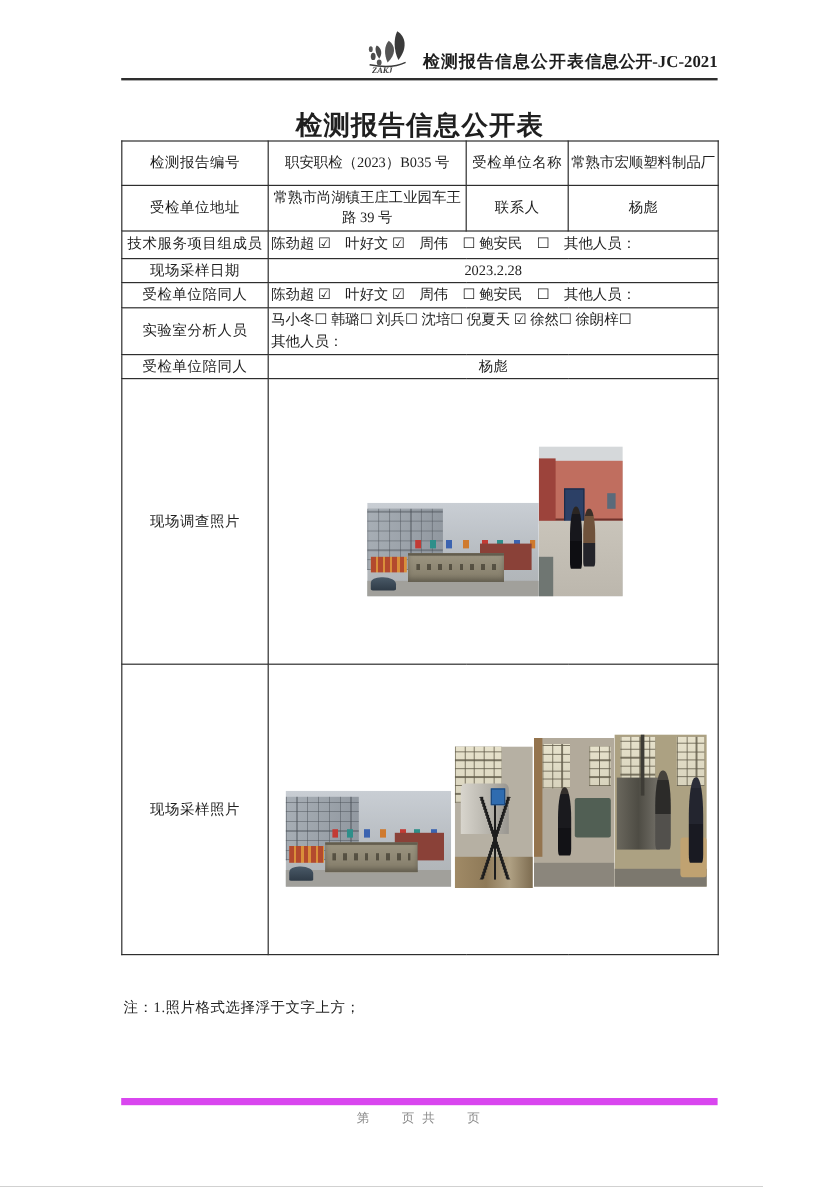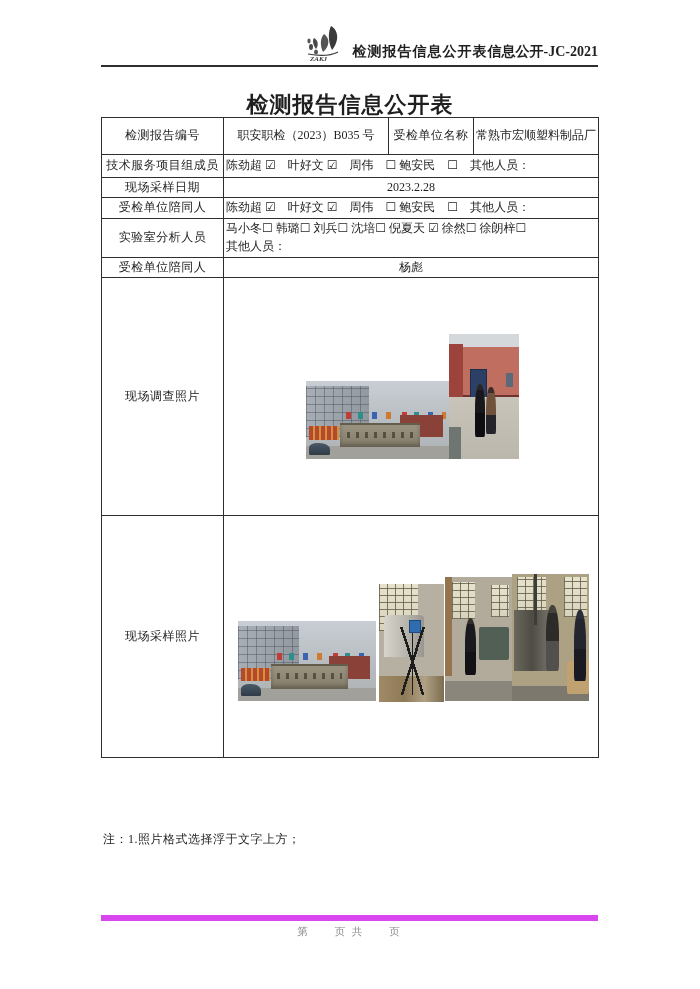--- a/index.html
+++ b/index.html
@@ -120,20 +120,26 @@
         <col style="width:85px">
         <col style="width:125px">
       </colgroup>
     <tbody>
         <tr style="height:37px">
       <td class="lab">检测报告编号</td>
       <td class="center">职安职检（2023）B035 号</td>
       <td class="lab">受检单位名称</td>
       <td class="center">常熟市宏顺塑料制品厂</td>
     </tr>
+    <tr style="height:36px">
+      <td class="lab">受检单位地址</td>
+      <td class="center">常熟市尚湖镇王庄工业园车王路 39 号</td>
+      <td class="lab">联系人</td>
+      <td class="center">杨彪</td>
+    </tr>
     <tr style="height:23px">
       <td class="lab">技术服务项目组成员</td>
       <td class="left" colspan="3">陈劲超 ☑　叶好文 ☑　周伟　☐ 鲍安民　☐　其他人员：</td>
     </tr>
     <tr style="height:17px">
       <td class="lab">现场采样日期</td>
       <td class="center" colspan="3">2023.2.28</td>
     </tr>
     <tr style="height:19px">
       <td class="lab">受检单位陪同人</td>

